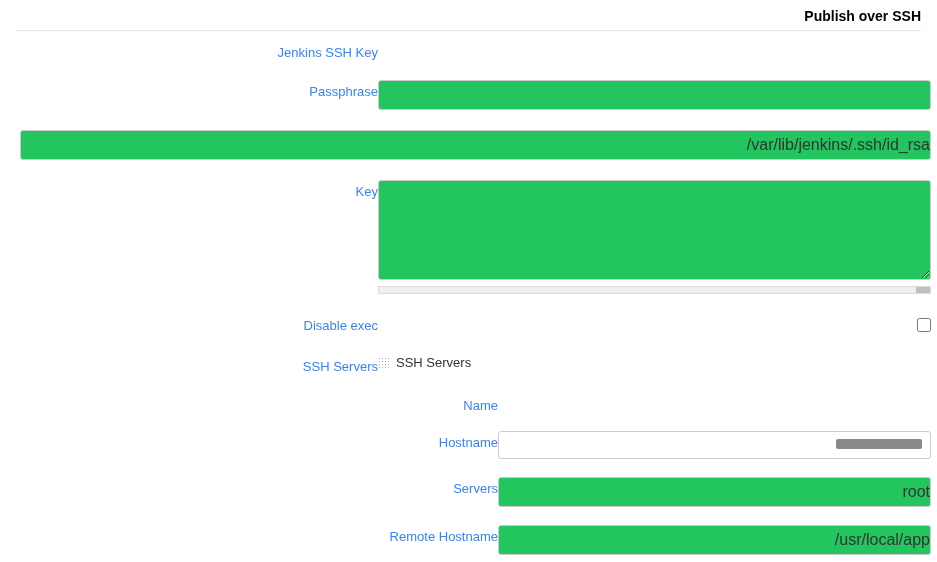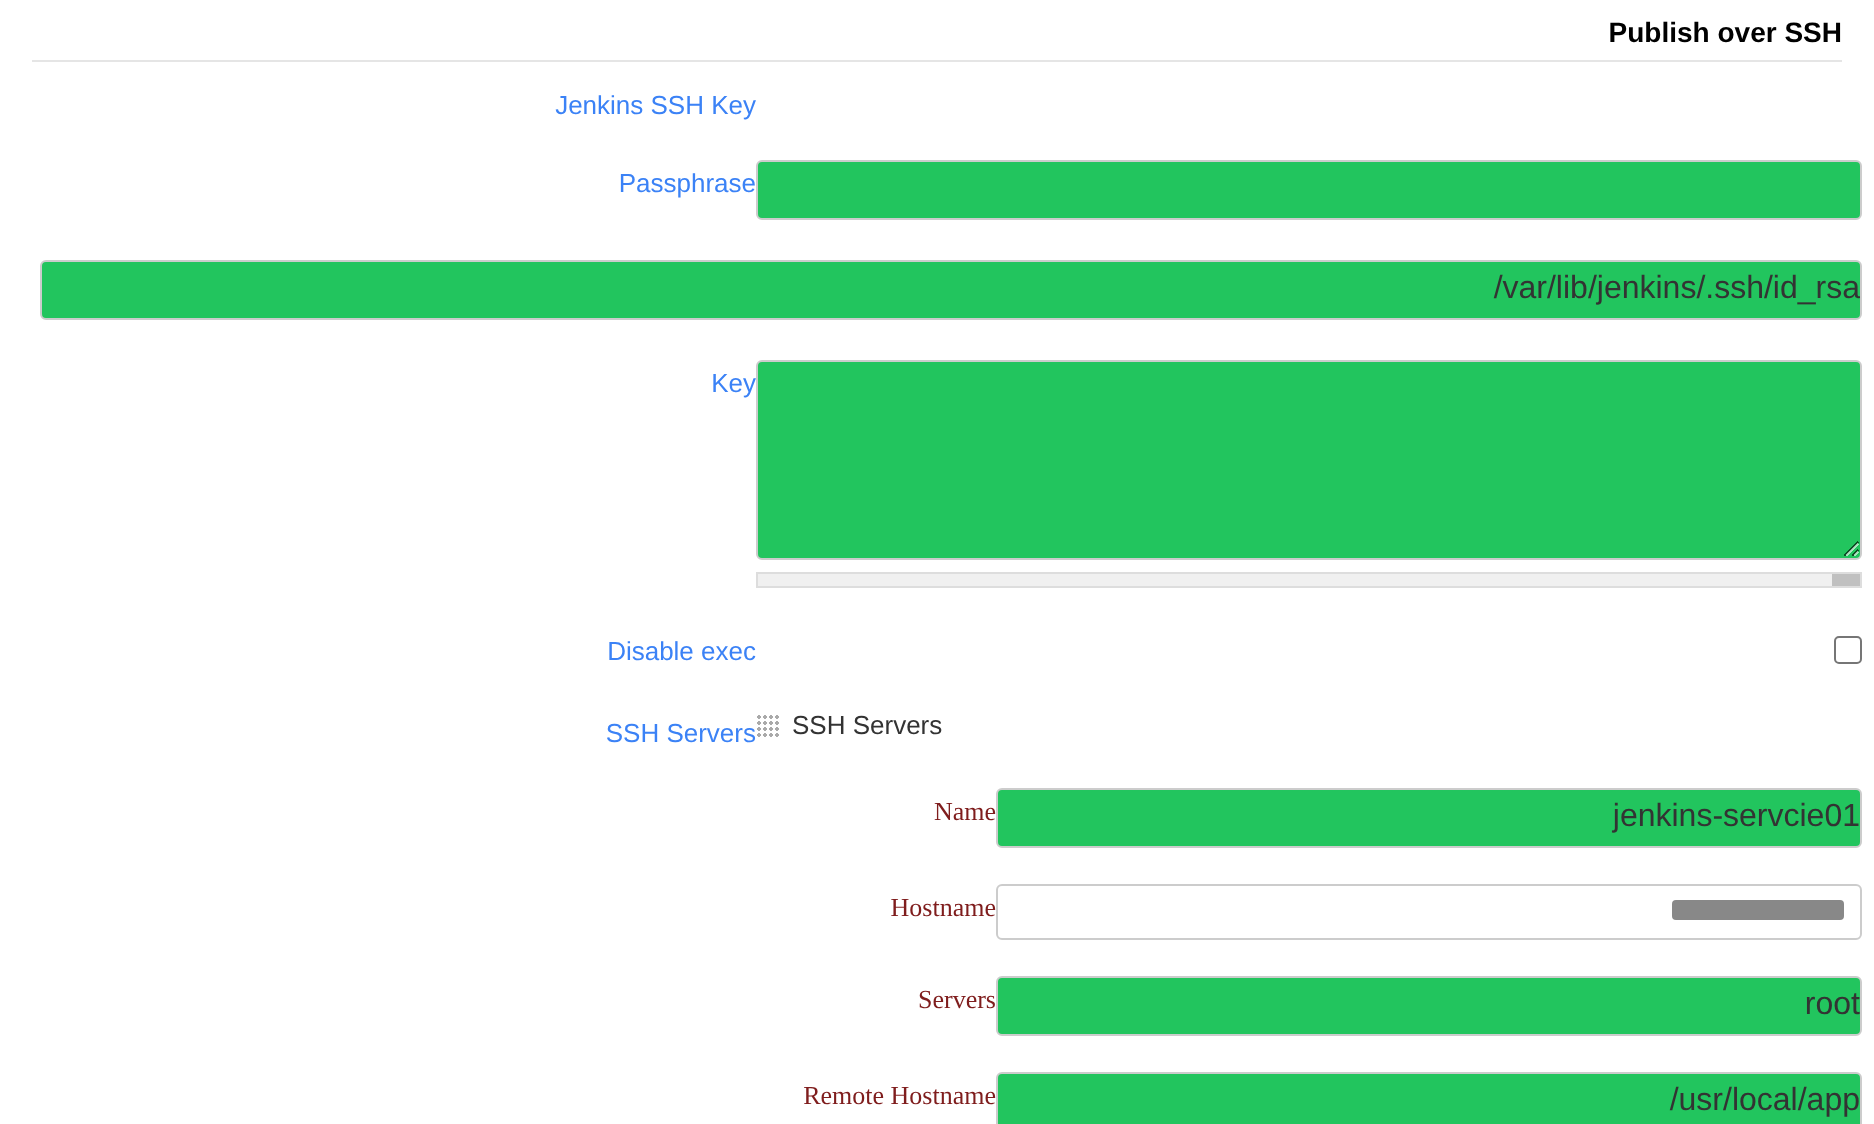--- a/index.html
+++ b/index.html
@@ -91,22 +91,21 @@
     .sub-row {
       display: flex;
       align-items: flex-start;
       padding: 6px 0;
       margin-bottom: 6px;
     }
     .sub-label {
       width: 120px;
       flex-shrink: 0;
       padding-top: 4px;
-      color: #7f1d1d;
-      font-family: Liberation Serif, serif;
+      color: #3b82f6;
     }
     .sub-input {
       flex: 1;
       padding-right: 6px;
     }
     .redacted-box {
       display: inline-block;
       width: 86px;
       height: 10px;
       background: #888;
@@ -168,23 +167,20 @@
     <div class="sub-header">
       <span class="drag-icon"></span>
       <span>SSH Servers</span>
     </div>
   </div>
 </div>
 
 <div class="subsection">
   <div class="sub-row">
     <div class="sub-label">Name</div>
-    <div class="sub-input">
-      <input type="text" value="jenkins-servcie01" style="">
-    </div>
   </div>
 
   <div class="sub-row">
     <div class="sub-label">Hostname</div>
     <div class="sub-input">
       <div class="input-with-redacted">
         <span class="redacted-box"></span>
       </div>
     </div>
   </div>

